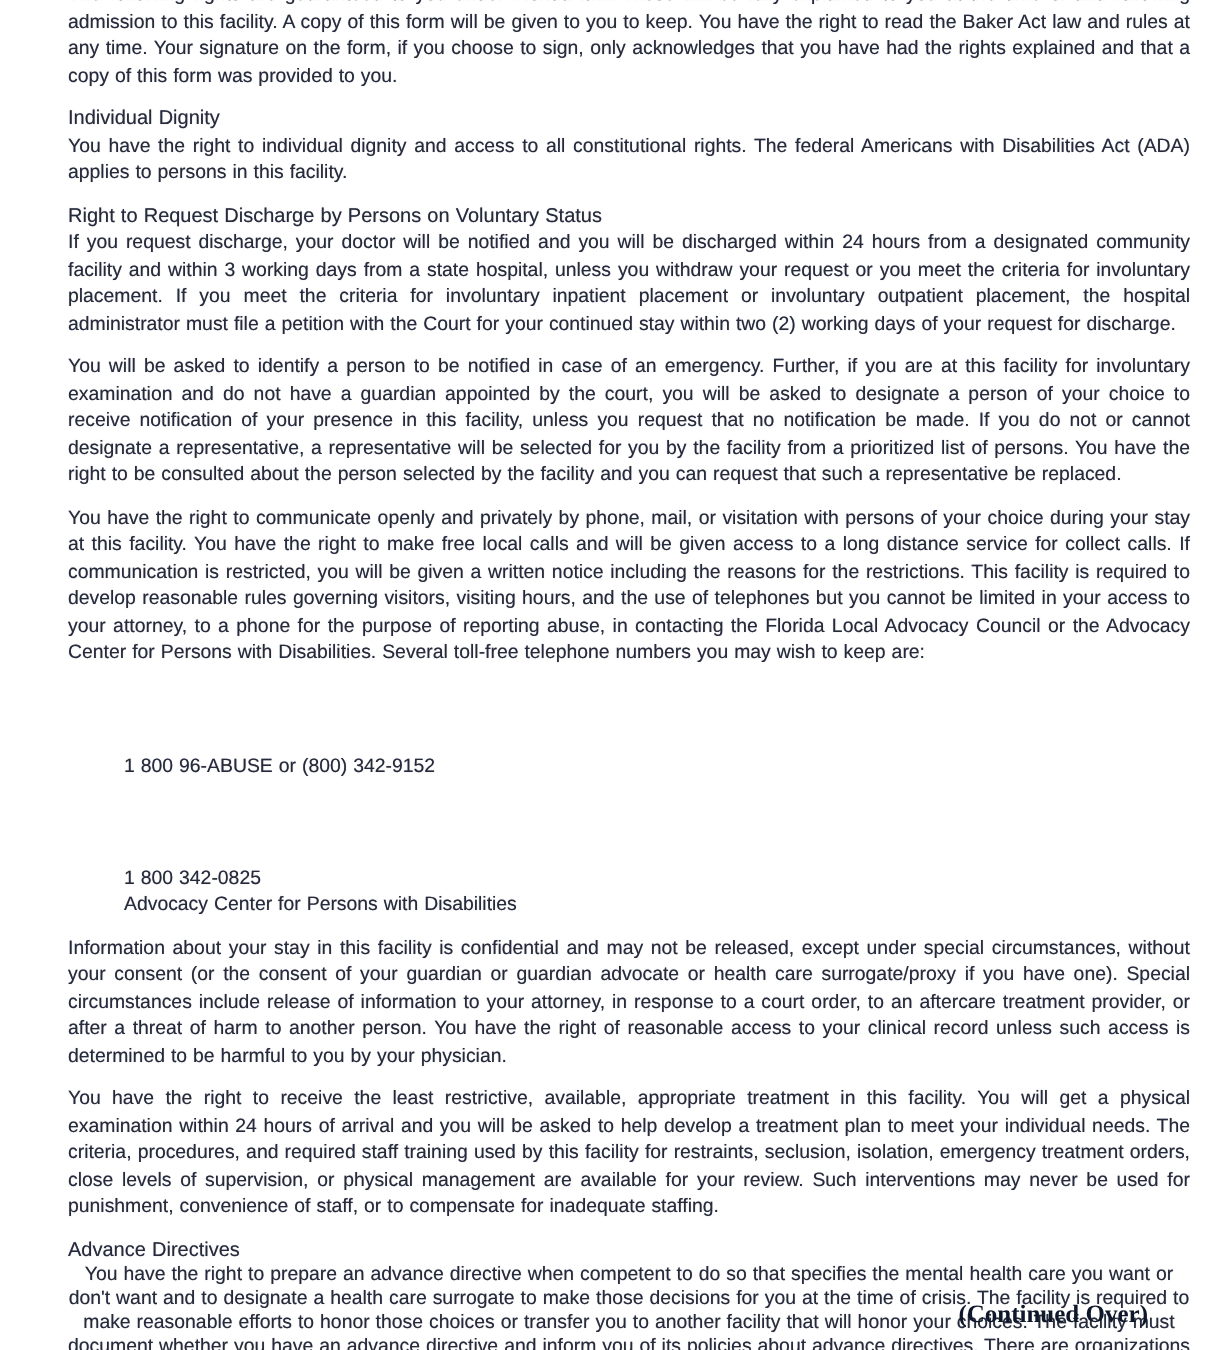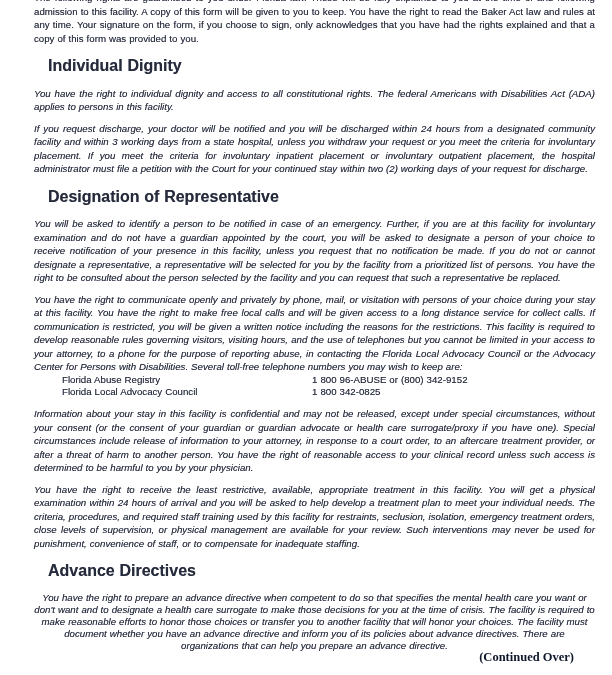--- a/index.html
+++ b/index.html
@@ -22,44 +22,43 @@
     line-height: 13.5px;
     word-spacing: 0.3px;
     text-shadow: 0 0 0.4px rgba(38, 43, 70, 0.55);
   }
   .intro {
     margin: -9px 0 0 0;
     text-align: justify;
   }
   .section { margin-top: 8px; }
   .section-heading {
-    margin: 14px;
-    font-size: 16px;
-    font-weight: bold;
+    margin: 0;
+    font-size: 10px;
+    font-weight: normal;
     line-height: 13.5px;
   }
   .section-body {
     margin: 0;
     text-align: justify;
-    font-style: italic;
   }
   .section-body.ragged {
     text-align: center;
     line-height: 12px;
   }
   .phone-list { margin: 0 0 0 28px; }
   .phone-row {
     display: flex;
     line-height: 12.8px;
   }
   .phone-name {
     width: 250px;
     flex: 0 0 250px;
   }
-  .phone-number { flex: 1; }
+  .phone-number { flex: 1; margin-top: 44px; }
   .continued-note {
     position: absolute;
     top: 650px;
     right: 38px;
     font-family: "Liberation Serif", serif;
     font-weight: bold;
     font-size: 12.5px;
     color: #0f172a;
   }
 </style>
@@ -70,40 +69,39 @@
   <div class="doc">
 
     <p class="intro">The following rights are guaranteed to you under Florida law.  These will be fully explained to you at the time of and following admission to this facility.  A copy of this form will be given to you to keep. You have the right to read the Baker Act law and rules at any time.  Your signature on the form, if you choose to sign, only acknowledges that you have had the rights explained and that a copy of this form was provided to you.</p>
 
     <div class="section">
       <h3 class="section-heading">Individual Dignity</h3>
       <p class="section-body">You have the right to individual dignity and access to all constitutional rights. The federal Americans with Disabilities Act (ADA) applies to persons in this facility.</p>
     </div>
 
     <div class="section">
+      <h3 class="section-heading">Right to Request Discharge by Persons on Voluntary Status</h3>
       <p class="section-body">If you request discharge, your doctor will be notified and you will be discharged within 24 hours from a designated community facility and within 3 working days from a state hospital, unless you withdraw your request or you meet the criteria for involuntary placement.  If you meet the criteria for involuntary inpatient placement or involuntary outpatient placement, the hospital administrator must file a petition with the Court for your continued stay within two (2) working days of your request for discharge.</p>
     </div>
 
     <div class="section">
-      <h3 class="section-heading">Designation of Representative</h3>
       <p class="section-body">You will be asked to identify a person to be notified in case of an emergency.  Further, if you are at this facility for involuntary examination and do not have a guardian appointed by the court, you will be asked to designate a person of your choice to receive notification of your presence in this facility, unless you request that no notification be made.  If you do not or cannot designate a representative, a representative will be selected for you by the facility from a prioritized list of persons.  You have the right to be consulted about the person selected by the facility and you can request that such a representative be replaced.</p>
     </div>
 
     <div class="section">
       <p class="section-body">You have the right to communicate openly and privately by phone, mail, or visitation with persons of your choice during your stay at this facility.  You have the right to make free local calls and will be given access to a long distance service for collect calls. If communication is restricted, you will be given a written notice including the reasons for the restrictions. This facility is required to develop reasonable rules governing visitors, visiting hours, and the use of telephones but you cannot be limited in your access to your attorney, to a phone for the purpose of reporting abuse, in contacting the Florida Local Advocacy Council or the Advocacy Center for Persons with Disabilities.  Several toll-free telephone numbers you may wish to keep are:</p>
       <div class="phone-list">
         <div class="phone-row">
-          <span class="phone-name">Florida Abuse Registry</span>
           <span class="phone-number">1 800 96-ABUSE or (800) 342-9152</span>
         </div>
         <div class="phone-row">
-          <span class="phone-name">Florida Local Advocacy Council</span>
           <span class="phone-number">1 800 342-0825</span>
         </div>
         <div class="phone-row">
+          <span class="phone-name">Advocacy Center for Persons with Disabilities</span>
         </div>
       </div>
     </div>
 
     <div class="section">
       <p class="section-body">Information about your stay in this facility is confidential and may not be released, except under special circumstances, without your consent (or the consent of your guardian or guardian advocate or health care surrogate/proxy if you have one).  Special circumstances include release of information to your attorney, in response to a court order, to an aftercare treatment provider, or after a threat of harm to another person.  You have the right of reasonable access to your clinical record unless such access is determined to be harmful to you by your physician.</p>
     </div>
 
     <div class="section">
       <p class="section-body">You have the right to receive the least restrictive, available, appropriate treatment in this facility.  You will get a physical examination within 24 hours of arrival and you will be asked to help develop a treatment plan to meet your individual needs.  The criteria, procedures, and required staff training used by this facility for restraints, seclusion, isolation, emergency treatment orders, close levels of supervision, or physical management are available for your review.  Such interventions may never be used for punishment, convenience of staff, or to compensate for inadequate staffing.</p>

